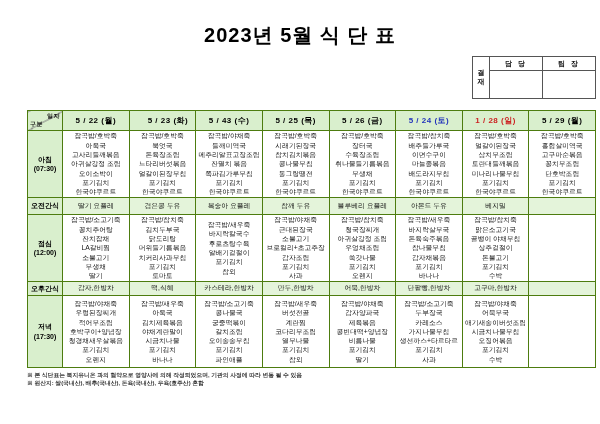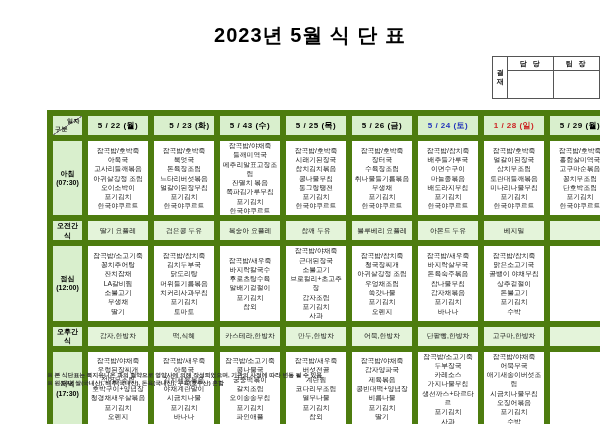--- a/index.html
+++ b/index.html
@@ -1,21 +1,21 @@
 <!DOCTYPE html>
 <html style="--band-bg: #d9efcd; --snack-bg: #e4f4da;"><head>
 <meta charset="utf-8">
 <style>
   html,body{margin:0;padding:0;}
   body{
     width:600px;height:424px;background:#ffffff;position:relative;
     font-family:"Liberation Sans", sans-serif;color:#111;
     -webkit-font-smoothing:antialiased;
   }
-  .page{position:absolute;inset:0;overflow:hidden;margin-left:20px;}
+  .page{position:absolute;inset:0;overflow:hidden;}
 
   
   .title{
     position:absolute;top:22px;left:0;width:100%;text-align:center;
     font-size:20px;font-weight:bold;letter-spacing:1px;color:#000;
   }
 
   
   .approval{
     position:absolute;top:56px;left:472px;border-collapse:collapse;
@@ -30,21 +30,21 @@
   .subtitle{
     position:absolute;top:99px;left:30px;font-size:10px;font-weight:bold;color:#000;
     letter-spacing:0.5px;
   }
 
   
   .menu{
     position:absolute;top:110px;left:27px;width:569px;
     border-collapse:collapse;table-layout:fixed;
   }
-  .menu th,.menu td{border:6px solid #4d7c0f;padding:0 1px;overflow:hidden;}
+  .menu th,.menu td{border:1px solid #4d7c0f;padding:0 1px;overflow:hidden;}
   .menu thead th{
     height:19px;background:var(--band-bg);font-size:8px;font-weight:bold;
     text-align:center;vertical-align:middle;letter-spacing:0.5px;
   }
   .menu .corner{
     position:relative;background:var(--band-bg);
     background-image:linear-gradient(to bottom right,
       transparent 48.5%, #7f7f7f 48.5%, #7f7f7f 51.5%, transparent 51.5%);
   }
   .corner .c-date{position:absolute;top:1px;right:2px;font-size:6px;font-weight:bold;}

